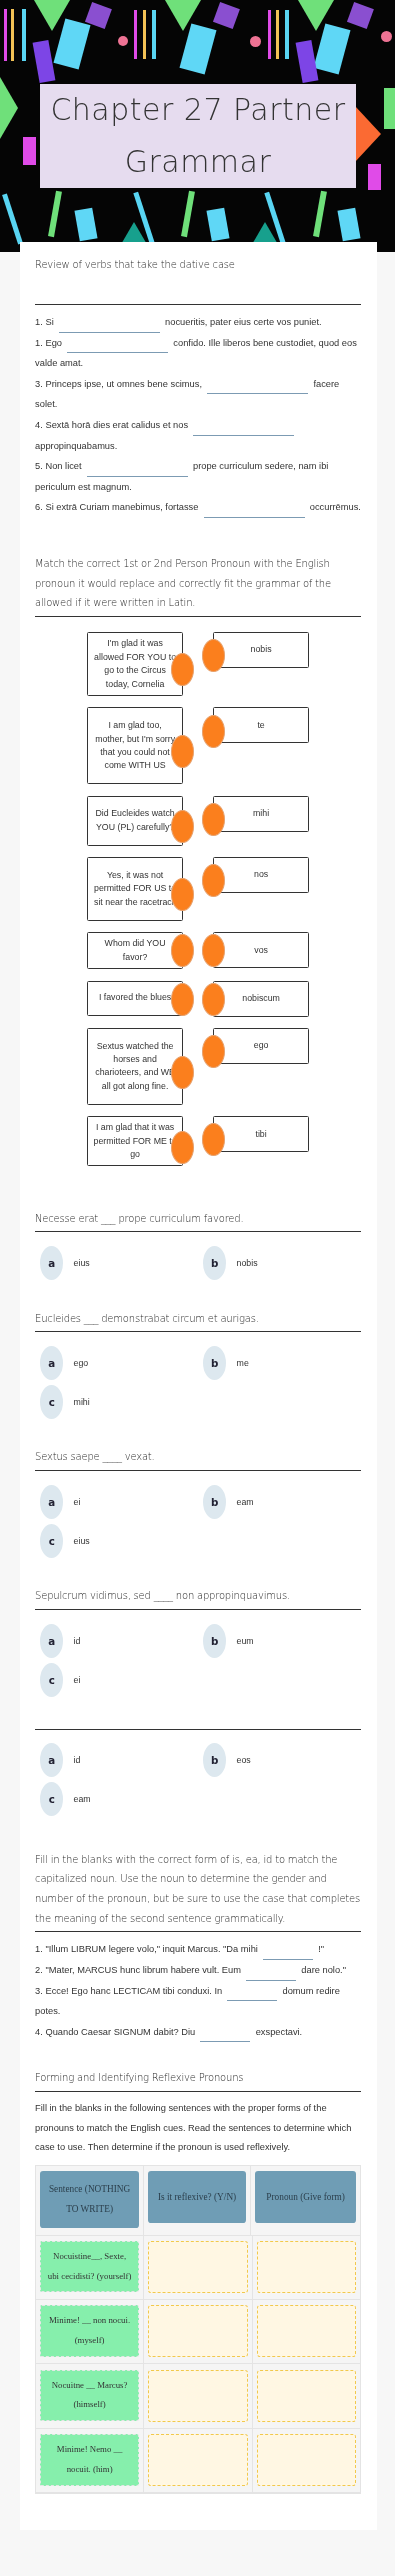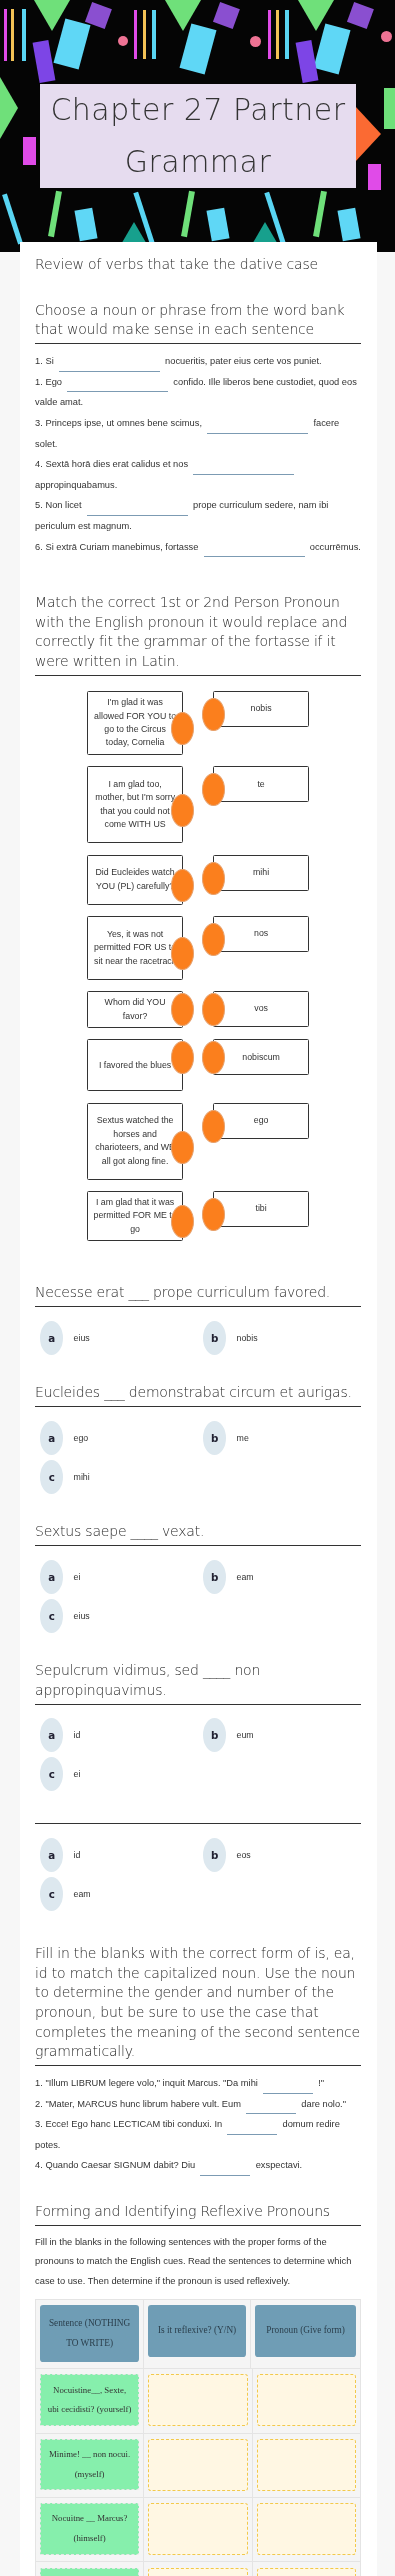--- a/index.html
+++ b/index.html
@@ -20,21 +20,21 @@
     color: #333; letter-spacing: 0.5px;
   }
 
   
   .sheet {
     position: relative; margin: 0px 0 0 19.6px; width: 357px; background: #fff;
     padding: 0 15.5px 36px 15.5px; margin-top: -10.3px;
   }
   .hand { font-family: "DejaVu Sans", sans-serif; font-weight: 300; color: #2a2a2a; }
   .section { padding-top: 15.5px; }
-  .sec-title { font-size: 14px; line-height: 19.6px; letter-spacing: -0.2px; }
+  .sec-title { font-size: 10px; line-height: 19.6px; letter-spacing: -0.2px; }
   .rule { border: 0; border-top: 0.8px solid #333; margin: 3.1px 0 7.2px 0; }
   .fill-line { font-size: 9.3px; line-height: 20.6px; color: #333; }
   .blank {
     display: inline-block; width: 101px; height: 15.5px; border-bottom: 0.8px solid #7c9bb3; vertical-align: bottom; margin: 0 5.2px;
   }
   .blank.short { width: 50px; }
 
   
   .match-grid { position: relative; padding: 8.2px 0 0 0; }
   .match-row { display: flex; justify-content: space-between; margin-bottom: 11.3px; }
@@ -131,32 +131,31 @@
   </div>
 </div>
 
 <div class="sheet">
 
   <div class="section" style="padding-top:13.4px;">
     <div class="hand sec-title">Review of verbs that take the dative case</div>
   </div>
 
   <div class="section" style="padding-top:26px;">
-    <div class="hand sec-title">Choose a noun or phrase from the word bank that would make sense in each sentence</div>
     <hr class="rule">
     <div class="fill-line"><span>1. Si</span><span class="blank"></span><span>nocueritis, pater eius certe vos puniet.</span></div>
     <div class="fill-line"><span>1. Ego</span><span class="blank"></span><span>confido. Ille liberos bene custodiet, quod eos valde amat.</span></div>
     <div class="fill-line"><span>3. Princeps ipse, ut omnes bene scimus,</span><span class="blank"></span><span>facere solet.</span></div>
     <div class="fill-line"><span>4. Sextā horā dies erat calidus et nos</span><span class="blank"></span><span>appropinquabamus.</span></div>
     <div class="fill-line"><span>5. Non licet</span><span class="blank"></span><span>prope curriculum sedere, nam ibi periculum est magnum.</span></div>
     <div class="fill-line"><span>6. Si extrā Curiam manebimus, fortasse</span><span class="blank"></span><span>occurrēmus.</span></div>
   </div>
 
   <div class="section" style="padding-top:36px;">
-    <div class="hand sec-title">Match the correct 1st or 2nd Person Pronoun with the English pronoun it would replace and correctly fit the grammar of the fortasse if it were written in Latin.</div>
+    <div class="hand sec-title">Match the correct 1st or 2nd Person Pronoun with the English pronoun it would replace and correctly fit the grammar of the allowed if it were written in Latin.</div>
     <hr class="rule">
     <div class="match-grid">
       <div class="match-row">
         <div class="m-left" style="height:64px;">
             <span>I'm glad it was allowed FOR YOU to go to the Circus today, Cornelia</span>
             <div class="dot" style="top:20px;"></div>
           </div>
         <div class="m-right" style="height:36px;">
             <div class="dot" style="top:6.2px;"></div>
             <span>nobis</span>
@@ -196,21 +195,21 @@
         <div class="m-left" style="height:37px;">
             <span>Whom did YOU favor?</span>
             <div class="dot" style="top:1px;"></div>
           </div>
         <div class="m-right" style="height:36px;">
             <div class="dot" style="top:1px;"></div>
             <span>vos</span>
           </div>
       </div>
       <div class="match-row">
-        <div class="m-left" style="height:52px;">
+        <div class="m-left" style="height:35px;">
             <span>I favored the blues</span>
             <div class="dot" style="top:1px;"></div>
           </div>
         <div class="m-right" style="height:36px;">
             <div class="dot" style="top:1px;"></div>
             <span>nobiscum</span>
           </div>
       </div>
       <div class="match-row">
         <div class="m-left" style="height:77px;">

